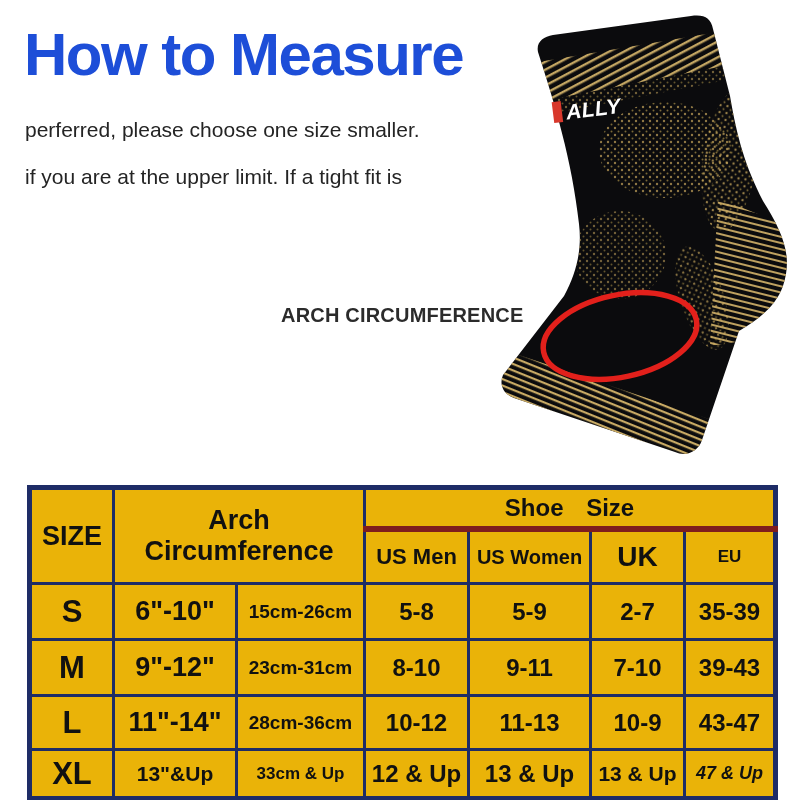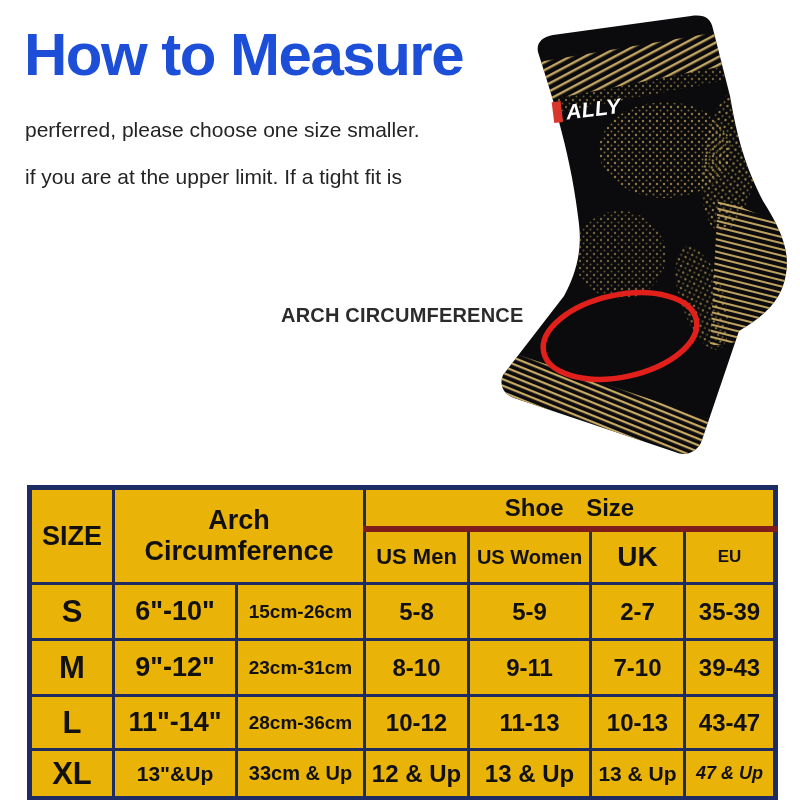--- a/index.html
+++ b/index.html
@@ -26,21 +26,21 @@
   th.sub-uk{font-size:28px;}
   th.sub-eu{font-size:17px;}
   td.c-size{font-size:31px;}
   td.c-in{font-size:27px;}
   td.c-cm{font-size:19px;}
   td.c-shoe{font-size:24px;}
   tr.r-s td,tr.r-m td{height:53px;}
   tr.r-l td{height:51px;}
   tr.r-xl td{height:45px;}
   tr.r-xl td.c-in{font-size:21px;}
-  tr.r-xl td.c-cm{font-size:20px;}
+  tr.r-xl td.c-cm{font-size:17px;}
   tr.r-xl td.c-uk{font-size:21px;}
   tr.r-xl td.c-eu{font-size:18px;font-style:italic;}
 </style>
 </head>
 <body>
 
 <div class="abs title">How to Measure</div>
 
 <div class="abs desc">
   <div>perferred, please choose one size smaller.</div>
@@ -135,21 +135,21 @@
     <td class="c-shoe">9-11</td>
     <td class="c-shoe c-uk">7-10</td>
     <td class="c-shoe c-eu">39-43</td>
   </tr>
   <tr class="r-l">
     <td class="c-size">L</td>
     <td class="c-in">11"-14"</td>
     <td class="c-cm">28cm-36cm</td>
     <td class="c-shoe">10-12</td>
     <td class="c-shoe">11-13</td>
-    <td class="c-shoe c-uk">10-13</td>
+    <td class="c-shoe c-uk">10-9</td>
     <td class="c-shoe c-eu">43-47</td>
   </tr>
   <tr class="r-xl">
     <td class="c-size">XL</td>
     <td class="c-in">13"&amp;Up</td>
     <td class="c-cm">33cm &amp; Up</td>
     <td class="c-shoe">12 &amp; Up</td>
     <td class="c-shoe">13 &amp; Up</td>
     <td class="c-shoe c-uk">13 &amp; Up</td>
     <td class="c-shoe c-eu">47 &amp; Up</td>

